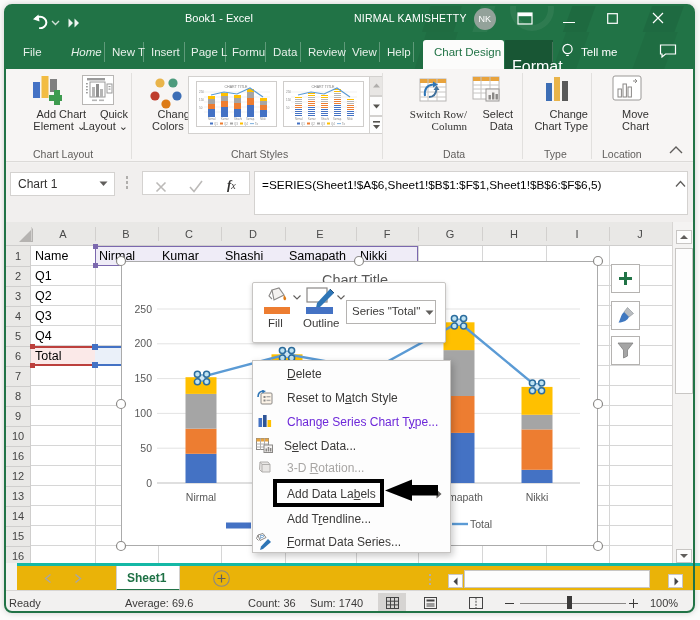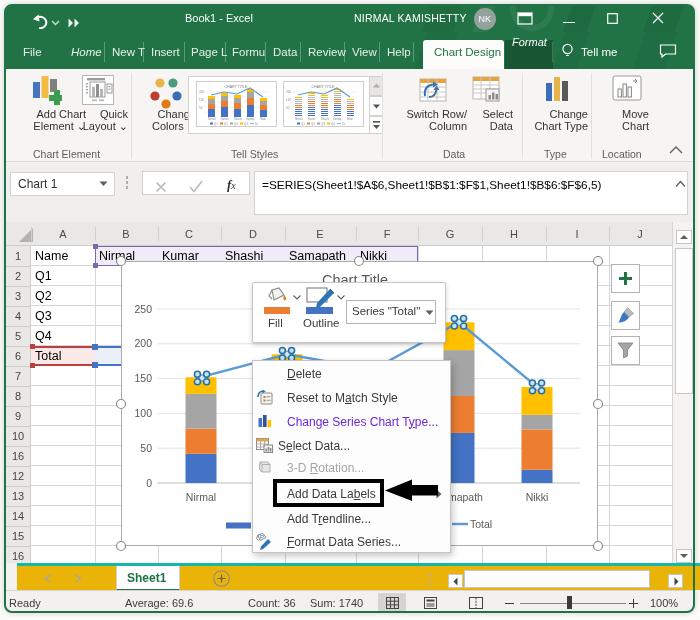--- a/index.html
+++ b/index.html
@@ -91,21 +91,21 @@
     <div class="sep" style="left:220px;"></div>
     <div class="sep" style="left:260px;"></div>
     <div class="sep" style="left:295px;"></div>
     <div class="sep" style="left:339px;"></div>
     <div class="sep" style="left:374px;"></div>
     <div class="sep" style="left:408px;"></div>
     <div class="sep" style="left:547px;"></div>
     <div class="abs" style="left:418px;top:8px;width:81px;height:29px;background:#fcfcfb;border-radius:3px 3px 0 0;"></div>
     <div class="t" style="left:429px;top:14px;color:#217346;font-size:11.5px;">Chart Design</div>
     <div class="abs" style="left:500px;top:8px;width:48px;height:29px;background:rgba(0,0,0,0.25);"></div>
-    <div class="t" style="left:507px;top:4px;color:#fff;font-size:11px;font-style:italic;">Format</div>
+    <div class="t" style="left:507px;top:26px;color:#fff;font-size:16px;">Format</div>
     <svg class="abs" style="left:556px;top:11px;" width="13" height="17" viewBox="0 0 13 17">
       <circle cx="6.5" cy="6" r="4.6" fill="none" stroke="#fff" stroke-width="1.2"></circle>
       <path d="M4.8 10.5 L8.2 10.5 M5.2 12.5 L7.8 12.5" stroke="#fff" stroke-width="1.1"></path>
     </svg>
     <div class="t" style="left:576px;top:14px;color:#fff;font-size:11.5px;">Tell me</div>
     <svg class="abs" style="left:654px;top:12px;" width="18" height="14" viewBox="0 0 17 14">
       <path d="M1 1 H16 V10 H6 L2.5 13 V10 H1 Z" fill="none" stroke="#fff" stroke-width="1.2"></path>
     </svg>
   </div>
   <div class="abs ribbon" id="ribbon">
@@ -304,21 +304,21 @@
       <line x1="1" y1="11" x2="27" y2="11" stroke="#c8c6c4"></line>
           <line x1="1" y1="16" x2="27" y2="16" stroke="#c8c6c4"></line>
           <line x1="1" y1="21" x2="27" y2="21" stroke="#c8c6c4"></line>
       <line x1="9" y1="3" x2="9" y2="25" stroke="#c8c6c4"></line>
           <line x1="18" y1="3" x2="18" y2="25" stroke="#c8c6c4"></line>
       <path d="M6 20 C5 13 8 9 14 8.5" fill="none" stroke="#2e75b6" stroke-width="2"></path>
       <path d="M14 5.5 L19 8.5 L14 11.5 Z" fill="#2e75b6"></path>
       <path d="M10 21 C14 21 17 18 17.5 13" fill="none" stroke="#41719c" stroke-width="2"></path>
       <path d="M14.5 14 L17.5 9.5 L20.5 14 Z" fill="#41719c"></path>
     </svg>
-    <div class="icntxt" style="left:394px;top:39px;width:68px;">Switch Row/<br>Column</div>
+    <div class="icntxt" style="left:394px;top:39px;width:68px;font-family:Liberation Serif, serif;">Switch Row/<br>Column</div>
     
     <svg class="abs" style="left:467px;top:7px;" width="28" height="27" viewBox="0 0 28 27">
       <rect x="1" y="1" width="26" height="22" fill="#fff" stroke="#b8b6b4"></rect>
       <rect x="1" y="1" width="26" height="4" fill="#e8a33d"></rect>
       <line x1="1" y1="9" x2="27" y2="9" stroke="#c8c6c4"></line>
           <line x1="1" y1="13" x2="27" y2="13" stroke="#c8c6c4"></line>
           <line x1="1" y1="17" x2="27" y2="17" stroke="#c8c6c4"></line>
       <line x1="9" y1="1" x2="9" y2="23" stroke="#c8c6c4"></line>
           <line x1="18" y1="1" x2="18" y2="23" stroke="#c8c6c4"></line>
       <rect x="14" y="13" width="13" height="12" fill="#f4f2f1" stroke="#9a9896"></rect>
@@ -341,22 +341,22 @@
     
     <svg class="abs" style="left:607px;top:6px;" width="30" height="28" viewBox="0 0 30 28">
       <rect x="1" y="1" width="28" height="24" rx="2" fill="#fff" stroke="#9a9896"></rect>
       <rect x="6" y="14" width="3.4" height="8" fill="none" stroke="#8a8886"></rect>
       <rect x="11" y="9" width="3.4" height="13" fill="none" stroke="#8a8886"></rect>
       <rect x="16" y="12" width="3.4" height="10" fill="none" stroke="#8a8886"></rect>
       <path d="M21 6 L25 6 M23 4 L25 6 L23 8" stroke="#8a8886" fill="none"></path>
     </svg>
     <div class="icntxt" style="left:600px;top:39px;width:44px;">Move<br>Chart</div>
     <div class="glabel" style="left:597px;top:79px;">Location</div>
-    <div class="glabel" style="left:28px;top:79px;">Chart Element</div>
-    <div class="glabel" style="left:226px;top:79px;">Tell Styles</div>
+    <div class="glabel" style="left:28px;top:79px;">Chart Layout</div>
+    <div class="glabel" style="left:226px;top:79px;">Chart Styles</div>
     <svg class="abs" style="left:664px;top:76px;" width="14" height="9" viewBox="0 0 14 9">
           <path d="M1 8 L7 2 L13 8" fill="none" stroke="#605e5c" stroke-width="1.4"></path>
         </svg>
   </rect></div>
   <div class="abs fbar" id="fbar">
     <div class="abs" style="left:5px;top:9px;width:105px;height:24px;background:#fff;border:1px solid #d4d2d0;"></div>
     <div class="t" style="left:13px;top:14px;font-size:12px;color:#323130;">Chart 1</div>
     <svg class="abs" style="left:94px;top:18px;" width="9" height="6" viewBox="0 0 9 6">
         <path d="M0.5 0.5 L4.5 5 L8.5 0.5 Z" fill="#605e5c"></path>
       </svg>
@@ -628,21 +628,21 @@
     <div class="abs" style="left:346px;top:300px;width:90px;height:24px;background:#fff;border:1px solid #b5b3b1;"></div>
     <div class="t" style="left:352px;top:305px;font-size:11.5px;color:#3b3a39;">Series "Total"</div>
     <svg class="abs" style="left:425px;top:310px;" width="9" height="6" viewBox="0 0 9 6">
         <path d="M0.5 0.5 L4.5 5 L8.5 0.5 Z" fill="#605e5c"></path>
       </svg>
 
     <div class="abs" style="left:252px;top:360px;width:199px;height:193px;background:#fdfdfd;border:1px solid #c6c4c2;box-shadow:2px 3px 7px rgba(0,0,0,0.22);"></div>
     <div class="t" style="left:287px;top:367px;font-size:12px;color:#3b3a39;"><u>D</u>elete</div>
     <div class="t" style="left:287px;top:390.5px;font-size:12px;color:#3b3a39;">Reset to M<u>a</u>tch Style</div>
     <div class="t" style="left:287px;top:414.5px;font-size:12px;color:#6d28d9;">Change Series Chart T<u>y</u>pe...</div>
-    <div class="t" style="left:278px;top:439px;font-size:12px;color:#3b3a39;">S<u>e</u>lect Data...</div>
+    <div class="t" style="left:284px;top:439px;font-size:12px;color:#3b3a39;">S<u>e</u>lect Data...</div>
     <div class="t" style="left:287px;top:461px;font-size:12px;color:#a8a6a4;">3-D <u>R</u>otation...</div>
     <div class="t" style="left:287px;top:487px;font-size:12px;color:#3b3a39;">Add Data La<u>b</u>els</div>
     <div class="t" style="left:287px;top:511.5px;font-size:12px;color:#3b3a39;">Add T<u>r</u>endline...</div>
     <div class="t" style="left:287px;top:534.5px;font-size:12px;color:#3b3a39;"><u>F</u>ormat Data Series...</div>
 
     <svg class="abs" style="left:257px;top:390px;" width="16" height="15" viewBox="0 0 16 15">
       <rect x="4" y="3" width="11" height="11" rx="1" fill="#fdf4e8" stroke="#8a8886"></rect>
       <rect x="6.5" y="6" width="2" height="2" fill="#8a8886"></rect>
         <rect x="9.5" y="6" width="4" height="1.4" fill="#b0aeac"></rect>
       <rect x="6.5" y="9.5" width="2" height="2" fill="#8a8886"></rect>

